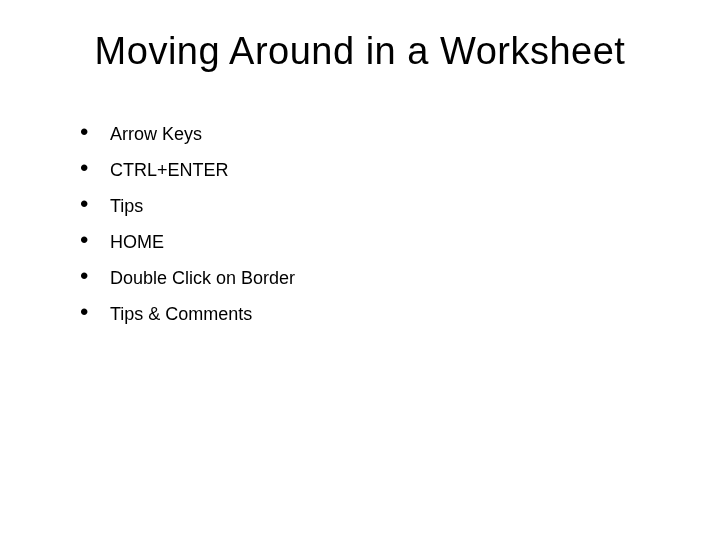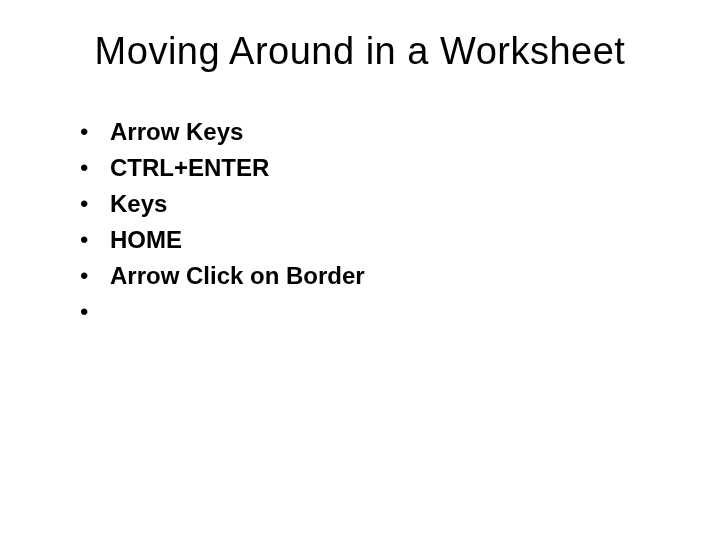--- a/index.html
+++ b/index.html
@@ -35,47 +35,48 @@
       display: flex;
       align-items: baseline;
       margin-bottom: 8px;
     }
     .bullet-marker {
       font-size: 24px;
       width: 30px;
       flex-shrink: 0;
     }
     .bullet-text {
-      font-size: 24px;
-      font-weight: bold;
+      font-size: 18px;
+      font-weight: normal;
     }
   </style>
 </head>
 <body>
 
 <div class="slide">
   <h1 class="title">Moving Around in a Worksheet</h1>
   <ul class="bullet-list">
     <li class="bullet-item">
       <span class="bullet-marker">•</span>
       <span class="bullet-text">Arrow Keys</span>
     </li>
     <li class="bullet-item">
       <span class="bullet-marker">•</span>
       <span class="bullet-text">CTRL+ENTER</span>
     </li>
     <li class="bullet-item">
       <span class="bullet-marker">•</span>
-      <span class="bullet-text">Keys</span>
+      <span class="bullet-text">Tips</span>
     </li>
     <li class="bullet-item">
       <span class="bullet-marker">•</span>
       <span class="bullet-text">HOME</span>
     </li>
     <li class="bullet-item">
       <span class="bullet-marker">•</span>
-      <span class="bullet-text">Arrow Click on Border</span>
+      <span class="bullet-text">Double Click on Border</span>
     </li>
     <li class="bullet-item">
       <span class="bullet-marker">•</span>
+      <span class="bullet-text">Tips &amp; Comments</span>
     </li>
   </ul>
 </div>
 
 </body></html>

